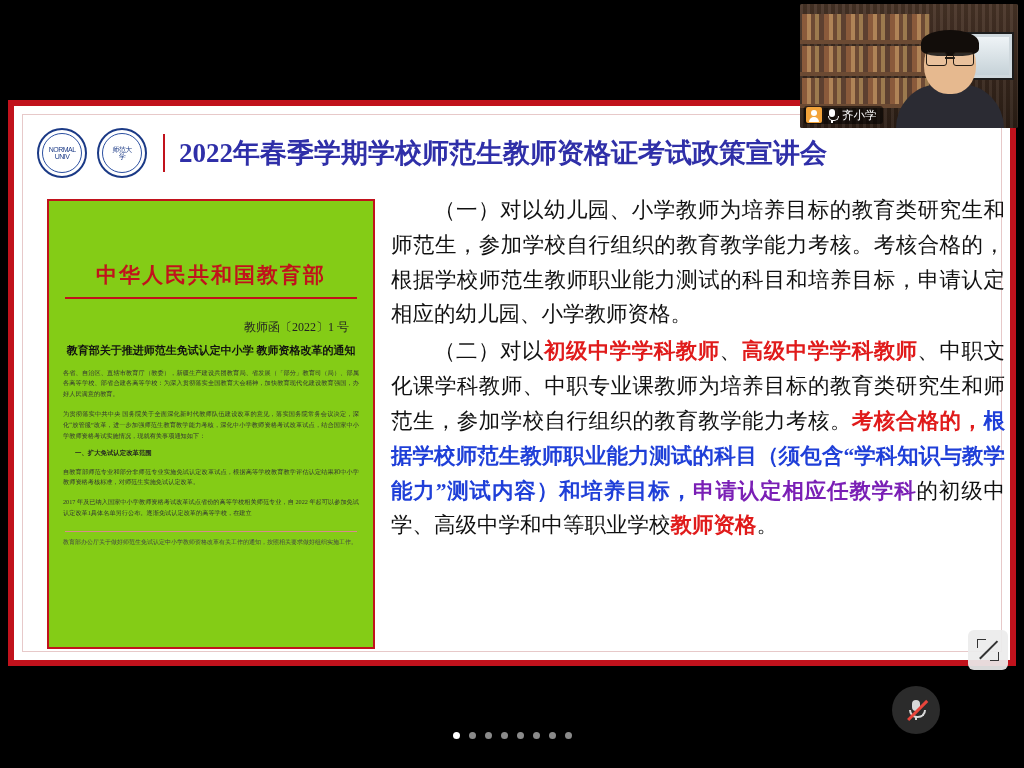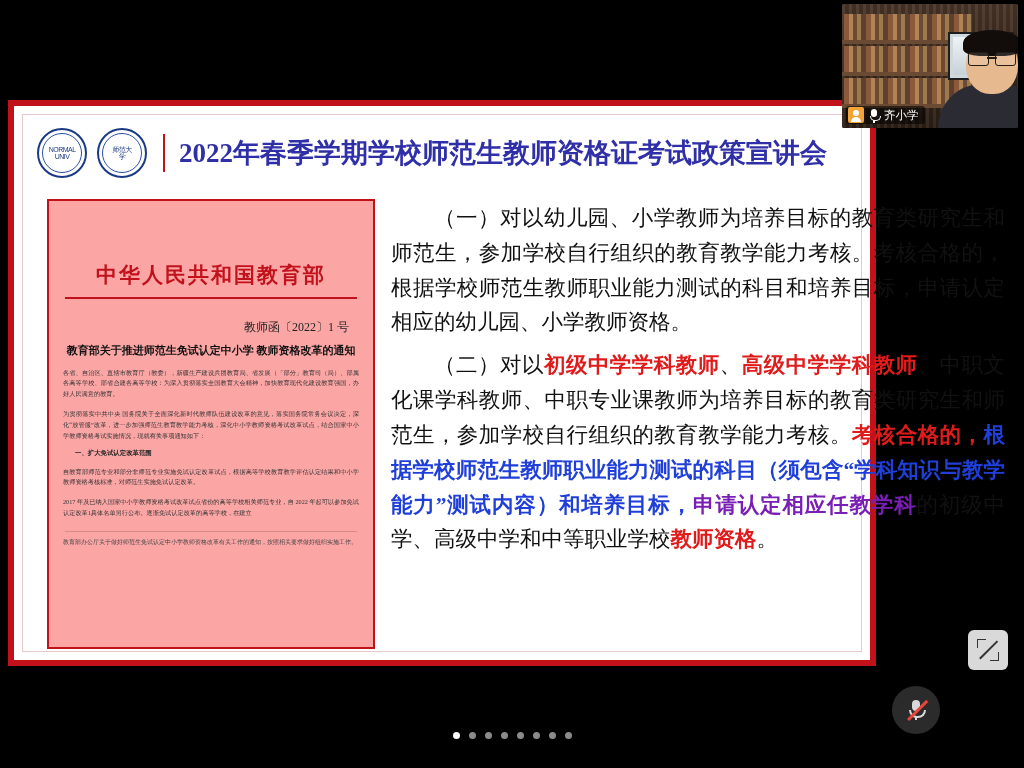--- a/index.html
+++ b/index.html
@@ -16,21 +16,21 @@
     width: 1024px;
     height: 768px;
     background: #000;
   }
 
   
   #slide {
     position: absolute;
     left: 8px;
     top: 100px;
-    width: 868px;
+    width: 1008px;
     height: 566px;
     background: #ffffff;
     border: 6px solid #c1121c;
     box-sizing: border-box;
   }
   #slide-inner {
     position: absolute;
     left: 8px;
     top: 8px;
     right: 8px;
@@ -93,21 +93,21 @@
     white-space: nowrap;
   }
 
   
   #doc-card {
     position: absolute;
     left: 24px;
     top: 84px;
     width: 328px;
     height: 450px;
-    background: #fca5a5;
+    background: #84cc16;
     border: 2px solid #c1121c;
     box-sizing: border-box;
     padding: 10px 14px;
     overflow: hidden;
   }
   #doc-title {
     margin-top: 50px;
     text-align: center;
     color: #c1121c;
     font-family: "Liberation Serif", serif;
@@ -171,32 +171,32 @@
     position: absolute;
     left: 368px;
     top: 78px;
     width: 614px;
     font-family: "Liberation Serif", serif;
     font-size: 21.5px;
     line-height: 1.62;
     color: #111;
     text-align: justify;
   }
-  #body-text p { margin: 8px 0 2px 0; }
+  #body-text p { margin: 0 0 2px 0; }
   .ind { text-indent: 2em; }
   .hl-red { color: #e01b1b; font-weight: bold; }
   .hl-blue { color: #1f3fd8; font-weight: bold; }
   .hl-purple { color: #7a1fb5; font-weight: bold; }
 
   
   #video-tile {
     position: absolute;
     right: 6px;
     top: 4px;
-    width: 176px;
+    width: 218px;
     height: 124px;
     background: #2a211c;
     overflow: hidden;
     border-radius: 2px;
   }
   #bookshelf {
     position: absolute;
     inset: 0;
     background:
       repeating-linear-gradient(90deg, rgba(255,255,255,0.05) 0 3px, rgba(0,0,0,0.12) 3px 7px),

